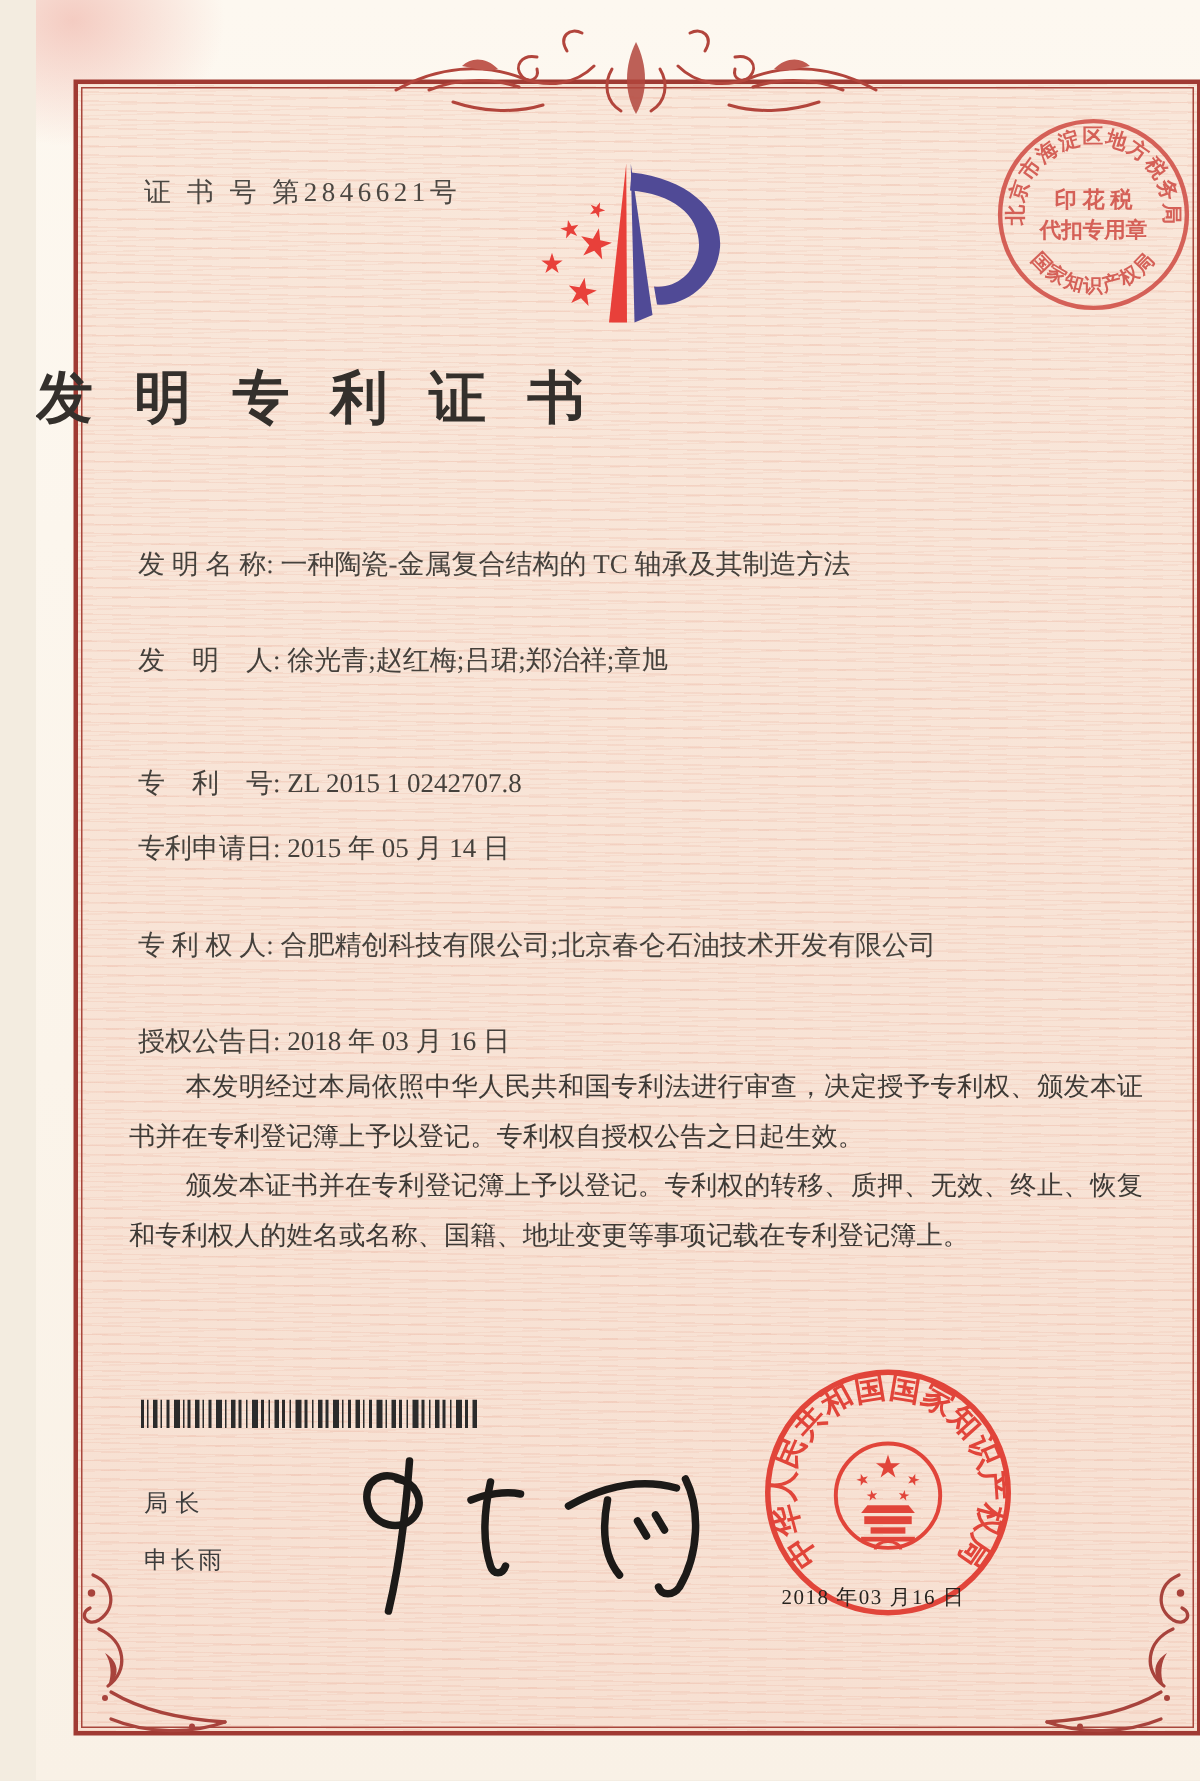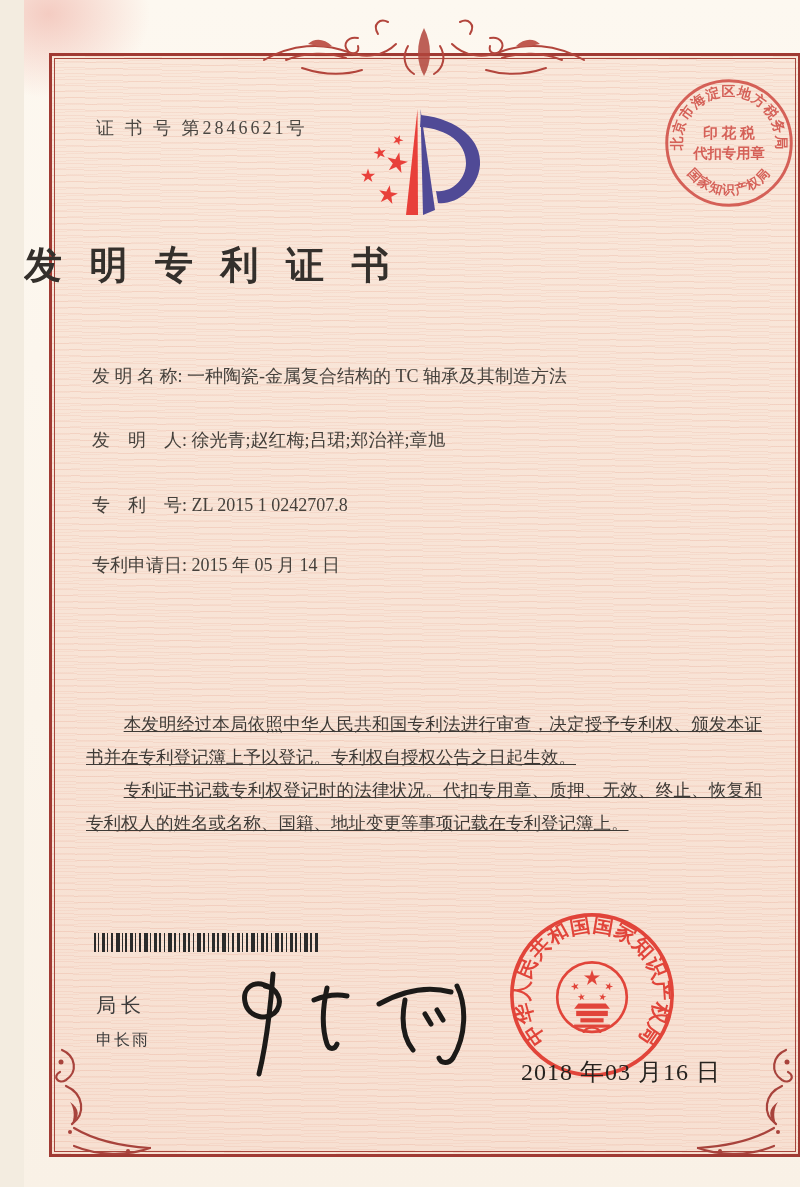--- a/index.html
+++ b/index.html
@@ -12,29 +12,29 @@
         border:3px solid #a03a33;
         background:
           repeating-linear-gradient(1.5deg, rgba(226,146,122,.15) 0 1px, transparent 1px 6px),
           repeating-linear-gradient(-1.8deg, rgba(226,146,122,.10) 0 1px, transparent 1px 7px),
           linear-gradient(180deg,#f9e7da,#f7e0d2);}
   .frame::after{content:"";position:absolute;inset:2px;border:1px solid #a8463c;}
   .cert-number{position:absolute;left:72px;top:116px;font-size:18px;letter-spacing:3px;color:#4b4742;white-space:pre;}
   .title{position:absolute;left:0;top:240px;width:100%;text-align:left;font-size:38px;
         font-weight:700;letter-spacing:9px;color:#34302c;white-space:pre;}
   .field{position:absolute;left:68px;font-size:18px;color:#45413c;white-space:pre;}
-  .f0{top:364px}.f1{top:428px}.f2{top:493px}.f3{top:553px}.f4{top:618px}.f5{top:682px}
+  .f0{top:364px}.f1{top:428px}.f2{top:510px}.f3{top:553px}.f4{top:618px}.f5{top:682px}
   .paras{position:absolute;left:62px;top:708px;width:676px;font-size:17.5px;line-height:33px;
-        color:#3e3a36;text-align:justify;text-decoration:underline;}
+        color:#3e3a36;text-align:justify;}
   .paras p{margin:0;text-indent:2.15em;}
-  .sig-title{position:absolute;left:72px;top:992px;font-size:20px;letter-spacing:5px;color:#3c3c3c;
+  .sig-title{position:absolute;left:72px;top:992px;font-size:16px;letter-spacing:5px;color:#3c3c3c;
         font-family:"Liberation Sans","DejaVu Sans",sans-serif;}
   .sig-name{position:absolute;left:72px;top:1030px;font-size:16px;letter-spacing:2px;color:#3c3c3c;
         font-family:"Liberation Sans","DejaVu Sans",sans-serif;}
-  .date{position:absolute;left:497px;top:1056px;font-size:24px;color:#26231f;letter-spacing:1px;
+  .date{position:absolute;left:497px;top:1056px;font-size:14px;color:#26231f;letter-spacing:1px;
         z-index:6;white-space:pre;}
   .logo{position:absolute;left:330px;top:103px;width:140px;height:122px;}
   .taxstamp{position:absolute;left:621px;top:59px;width:168px;height:168px;opacity:.85;}
   .seal{position:absolute;left:452px;top:879px;width:232px;height:232px;z-index:5;opacity:.92;}
   .barcode{position:absolute;left:70px;top:933px;width:224px;height:19px;}
   .signature{position:absolute;left:185px;top:966px;width:280px;height:115px;z-index:3;}
   .ornament-top{position:absolute;left:238px;top:16px;width:324px;height:82px;z-index:2;}
   .corner{position:absolute;width:110px;height:118px;z-index:2;}
   .corner.br{left:666px;top:1044px;}
   .corner.bl{left:24px;top:1044px;transform:scaleX(-1);}
@@ -120,24 +120,26 @@
     <text x="85" y="80" text-anchor="middle" font-size="15" font-weight="700" fill="#cf4a42">印 花 税</text>
     <text x="85" y="100" text-anchor="middle" font-size="14.5" font-weight="700" fill="#cf4a42">代扣专用章</text>
   </svg>
 
   <div class="title">发 明 专 利 证 书</div>
 
   <div class="field f0"><span>发 明 名 称: </span><span>一种陶瓷-金属复合结构的 TC 轴承及其制造方法</span></div>
   <div class="field f1"><span>发　明　人: </span><span>徐光青;赵红梅;吕珺;郑治祥;章旭</span></div>
   <div class="field f2"><span>专　利　号: </span><span>ZL 2015 1 0242707.8</span></div>
   <div class="field f3"><span>专利申请日: </span><span>2015 年 05 月 14 日</span></div>
+  <div class="field f4"><span>专 利 权 人: </span><span>合肥精创科技有限公司;北京春仑石油技术开发有限公司</span></div>
+  <div class="field f5"><span>授权公告日: </span><span>2018 年 03 月 16 日</span></div>
 
   <div class="paras">
     <p>本发明经过本局依照中华人民共和国专利法进行审查，决定授予专利权、颁发本证书并在专利登记簿上予以登记。专利权自授权公告之日起生效。</p>
-    <p>专利证书记载专利权登记时的法律状况。代扣专用章、质押、无效、终止、恢复和专利权人的姓名或名称、国籍、地址变更等事项记载在专利登记簿上。</p>
+    <p>颁发本证书并在专利登记簿上予以登记。专利权的转移、质押、无效、终止、恢复和专利权人的姓名或名称、国籍、地址变更等事项记载在专利登记簿上。</p>
   </div>
 
   <svg class="barcode" viewBox="0 0 224 19" preserveAspectRatio="none">
     <g fill="#2b2b2b">
       <rect x="0" width="2" height="19"></rect>
         <rect x="4" width="1" height="19"></rect>
         <rect x="8" width="3" height="19"></rect>
       <rect x="13" width="1" height="19"></rect>
         <rect x="17" width="2" height="19"></rect>
         <rect x="22" width="4" height="19"></rect>

